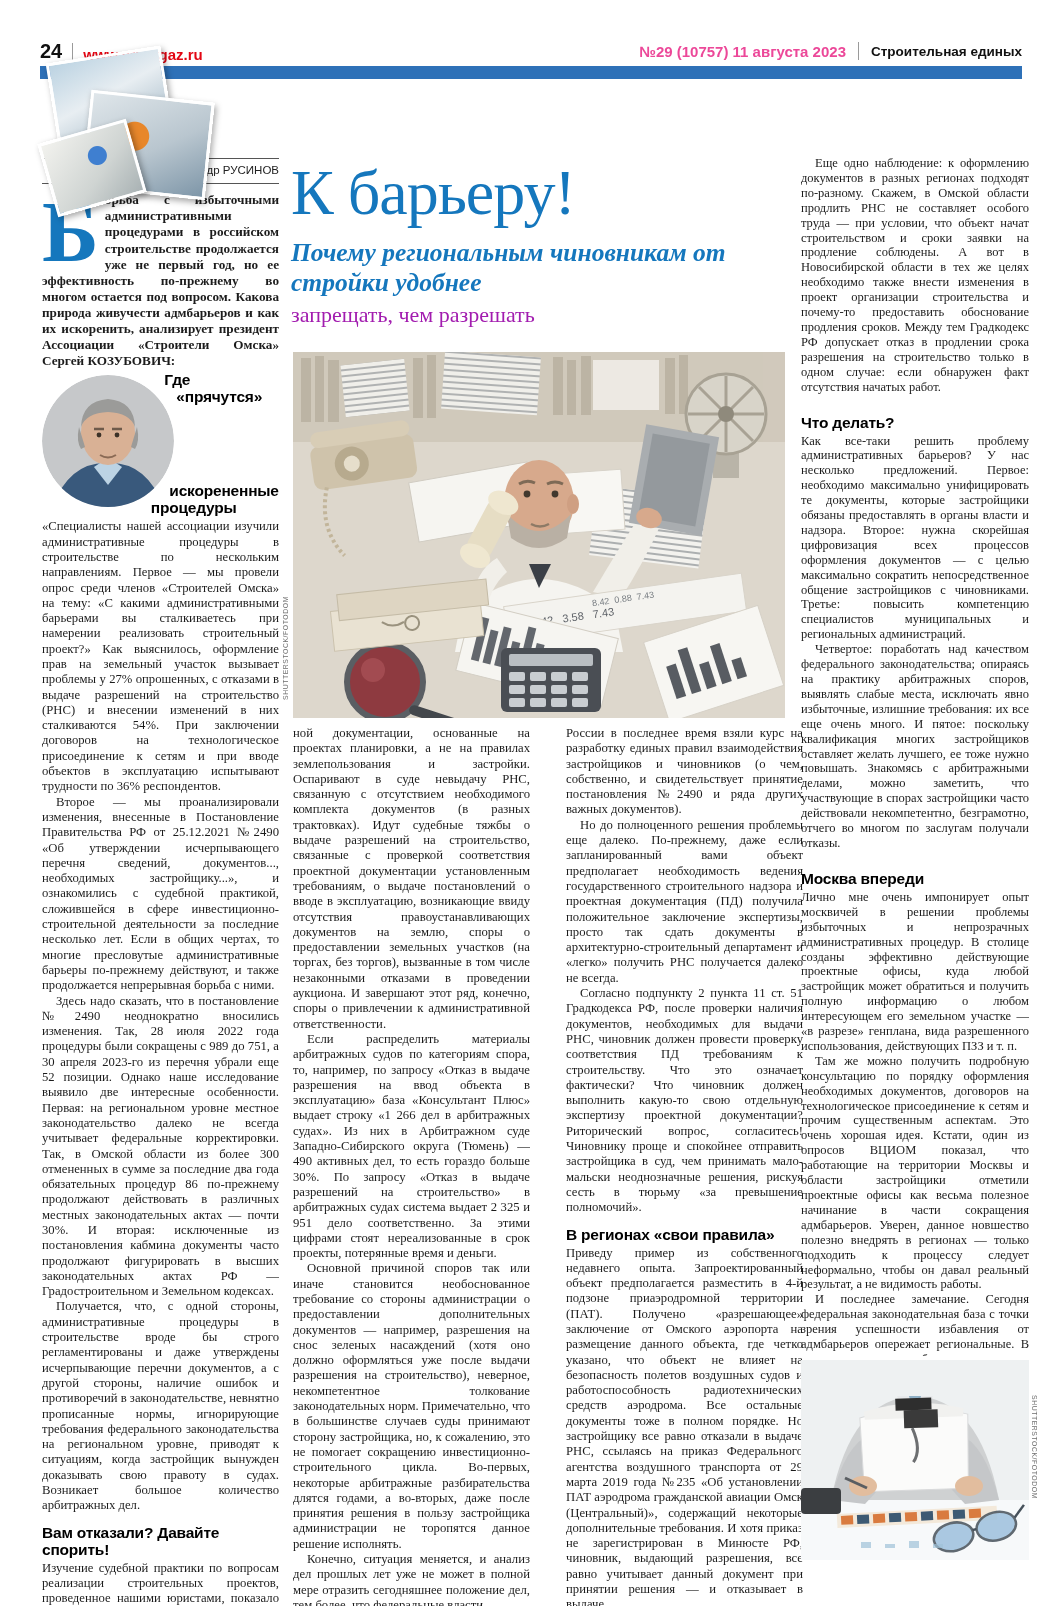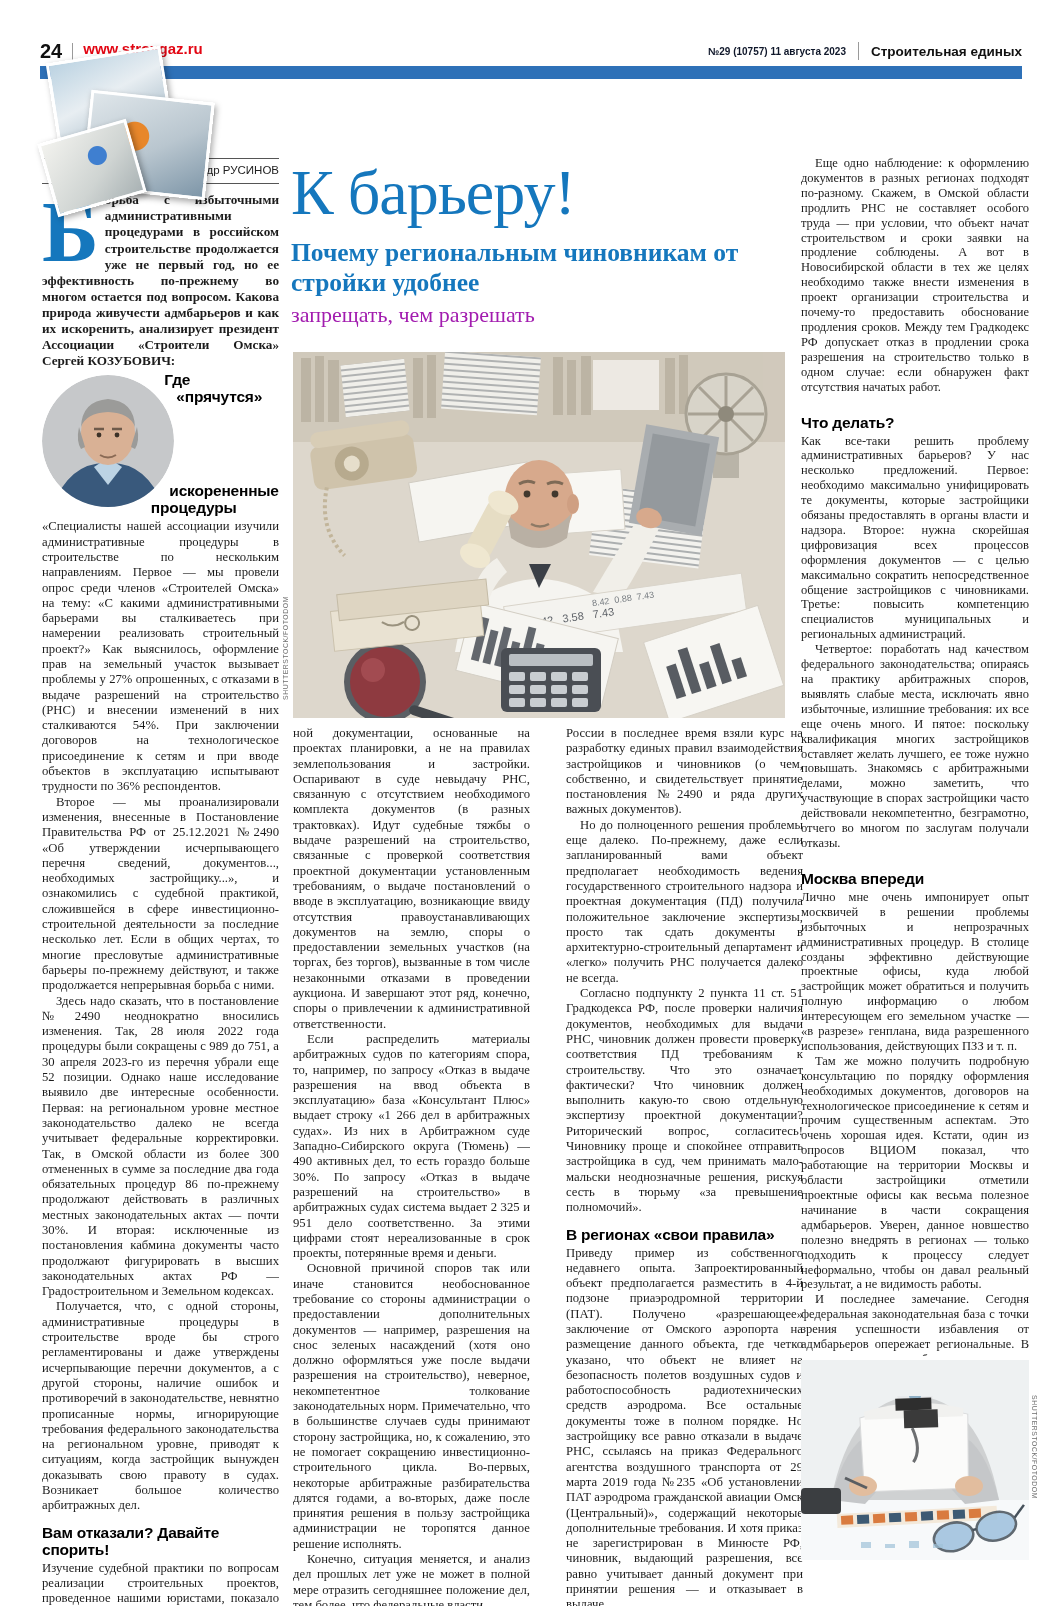--- a/index.html
+++ b/index.html
@@ -2,26 +2,26 @@
 <html lang="ru"><head>
 <meta charset="utf-8">
 <style>
   html,body{margin:0;padding:0;background:#9a9a9a;}
   .page{position:relative;width:1062px;height:1611px;background:#ffffff;margin:0 auto;
         font-family:"Liberation Serif","DejaVu Serif",serif;color:#1c1c1c;overflow:hidden;}
 
   
   .hdr{position:absolute;left:40px;right:40px;top:40px;height:26px;
        font-family:"Liberation Sans","DejaVu Sans",sans-serif;}
-  .hdr-left{position:absolute;left:0;top:0;display:flex;align-items:flex-start;gap:10px;}
+  .hdr-left{position:absolute;left:0;top:0;display:flex;align-items:flex-end;gap:10px;}
   .page-num{font-size:20px;font-weight:bold;color:#111;}
   .vline{width:1px;height:18px;background:#9a9a9a;align-self:center;}
   .site-url{font-size:15px;font-weight:bold;color:#e30613;}
   .hdr-right{position:absolute;right:0;top:2px;display:flex;align-items:center;gap:12px;}
-  .issue{font-size:10px;font-weight:bold;color:#0f172a;}
+  .issue{font-size:15px;font-weight:bold;color:#ec4899;}
   .paper-name{font-size:13.5px;font-weight:bold;color:#111;}
   .blue-bar{position:absolute;left:40px;right:40px;top:66px;height:13px;background:#2e71b8;}
 
   
   .banner{position:absolute;left:40px;right:40px;top:84px;height:62px;overflow:hidden;
           border-bottom:1px solid #4a4a4a;
           background:
             linear-gradient(180deg,#e9f0f2 0%,#dde6e4 38%,#c9d2c6 60%,#b7c1b2 78%,#c3cabc 100%);}
   .banner .city{position:absolute;left:0;right:0;bottom:0;height:30px;opacity:.55;
           background:repeating-linear-gradient(90deg,#8fa08f 0 5px,#b4bfae 5px 9px,#9aa796 9px 16px,#c2cbbb 16px 22px);}
@@ -38,21 +38,21 @@
        background:radial-gradient(circle at 38% 42%,#e8872a 0 14px,rgba(0,0,0,0) 15px),
                   linear-gradient(150deg,#dfe6ea 0%,#b9c6cf 55%,#7e96a8 100%);}
   .ph3{left:0px;top:78px;width:86px;height:70px;transform:rotate(-16deg);
        background:radial-gradient(circle at 60% 35%,#3f7fd0 0 9px,rgba(0,0,0,0) 10px),
                   linear-gradient(140deg,#f2f2ee 0%,#cfd4d2 60%,#a9b2b4 100%);}
 
   
   .title-block{position:absolute;left:291px;top:160px;width:500px;}
   .art-title{font-size:64px;line-height:66px;font-weight:normal;color:#1577bd;letter-spacing:-1px;margin:0;}
   .art-sub-b{font-family:"Liberation Serif","DejaVu Serif",serif;font-size:25.5px;line-height:30px;
-             font-weight:bold;color:#1577bd;margin-top:12px;}
+             font-weight:bold;color:#1577bd;margin-top:12px;font-style:italic;}
   .art-sub-l{font-size:22px;line-height:30px;font-weight:normal;color:#a21caf;margin-top:2px;}
 
   
   .col{position:absolute;overflow:hidden;text-align:justify;}
   .col p{margin:0;}
   .bt{font-size:12.7px;line-height:15.3px;}
   .pi{text-indent:14px;}
   h3.sec{font-family:"Liberation Sans","DejaVu Sans",sans-serif;font-size:15.5px;line-height:17px;
          font-weight:bold;color:#000;margin:10px 0 3px 0;text-align:left;letter-spacing:-0.2px;}
 

